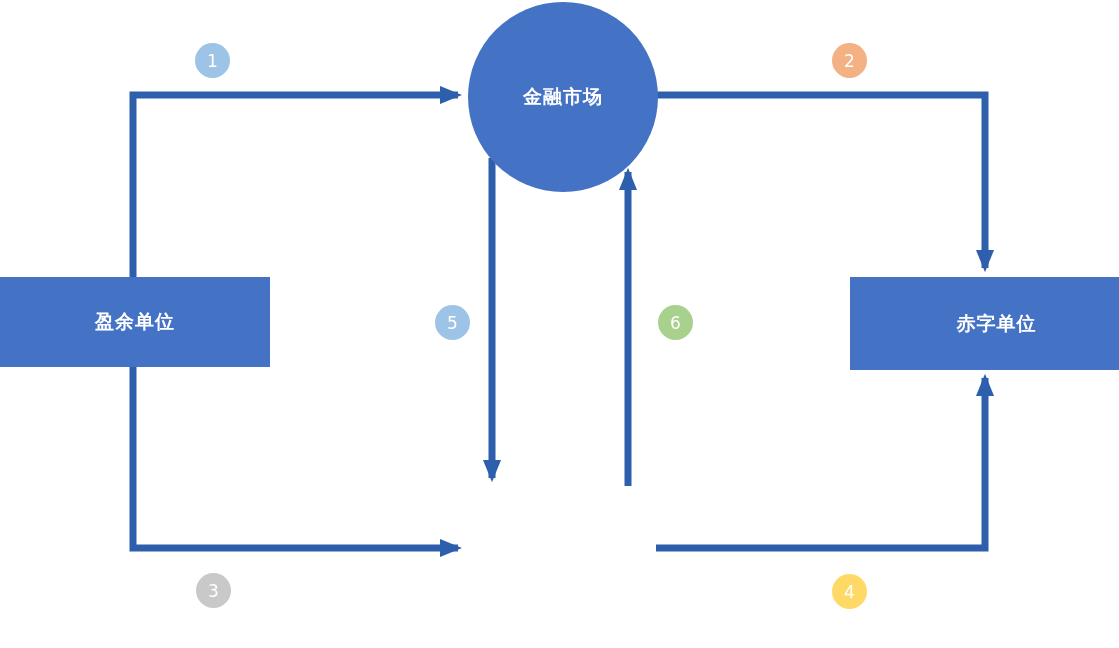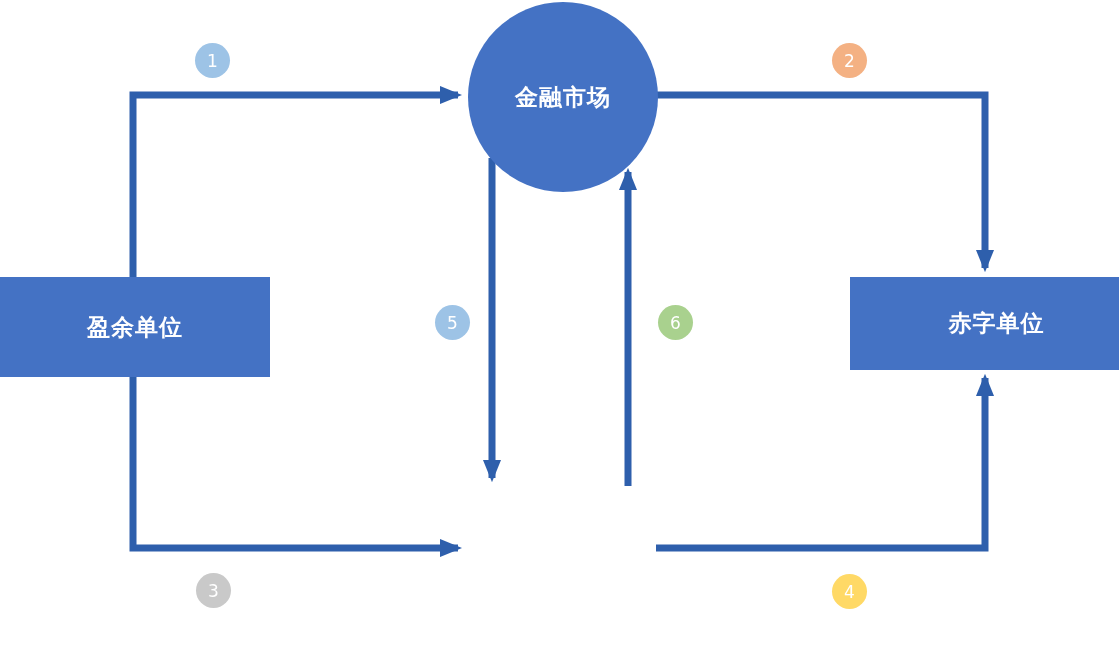--- a/index.html
+++ b/index.html
@@ -26,26 +26,26 @@
     fill: none;
   }
   .node {
     position: absolute;
     display: flex;
     align-items: center;
     justify-content: center;
     background: #4472C4;
     color: #ffffff;
     font-weight: bold;
-    font-size: 23px;
+    font-size: 19px;
     letter-spacing: 1px;
     z-index: 2;
     text-align: center;
   }
-  .rect-left  { left: 0px;   top: 277px; width: 270px; height: 100px; }
+  .rect-left  { left: 0px;   top: 277px; width: 270px; height: 90px; }
   .rect-right { left: 850px; top: 277px; width: 293px; height: 93px; }
   .circle { border-radius: 50%; }
   .circle-top    { left: 468px; top: 2px;   width: 190px; height: 190px; }
   .circle-bottom { left: 468px; top: 458px; width: 190px; height: 190px; }
   .badge {
     position: absolute;
     width: 35px; height: 35px;
     border-radius: 50%;
     display: flex;
     align-items: center;

